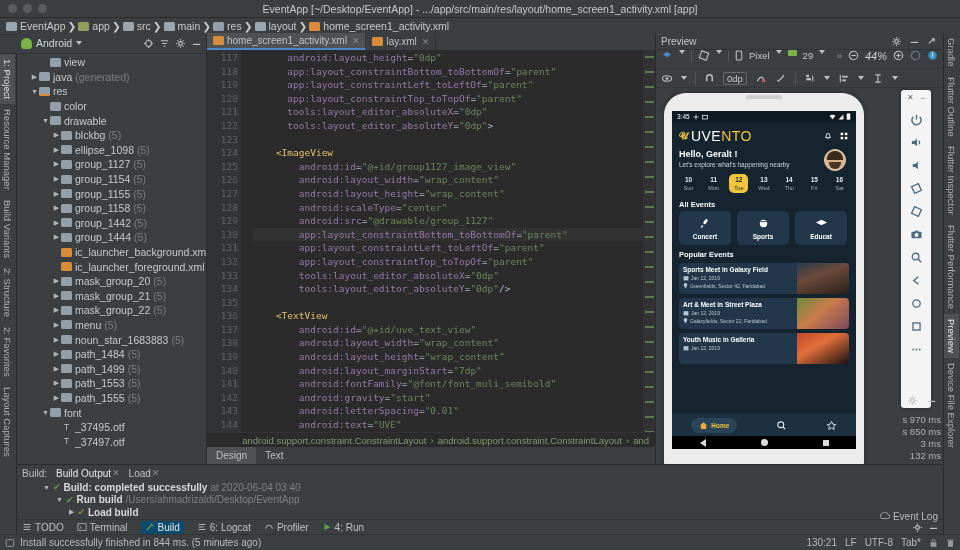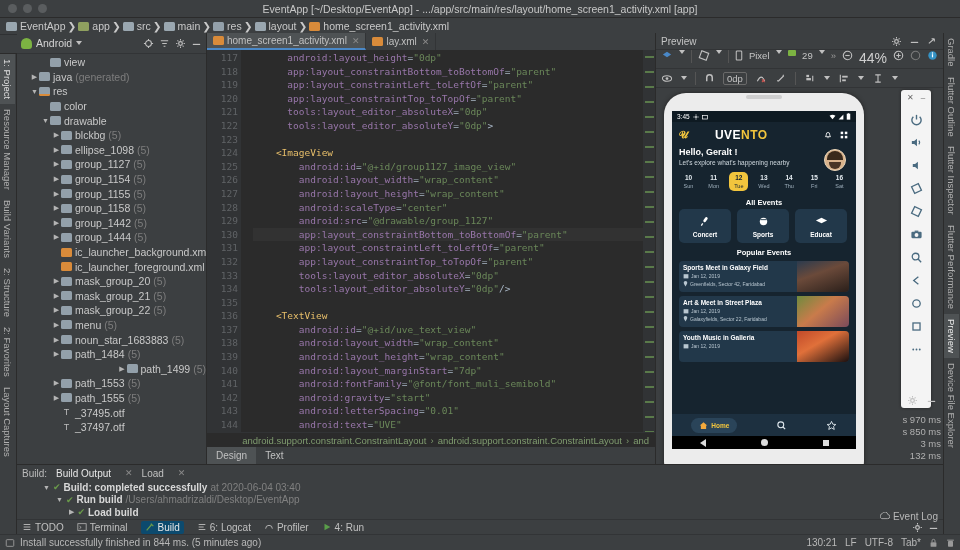--- a/index.html
+++ b/index.html
@@ -148,62 +148,62 @@
   }
   .pv-head .r { margin-left: auto; display: flex; gap: 7px; align-items: center; }
   .pv-tools {
     height: 19px; display: flex; align-items: flex-start; gap: 6px; padding: 0 5px;
     font-size: 9.5px; color: #c5c5c5; border-bottom: 1px solid #323436;
   }
   .pv-tools2 {
     height: 19px; display: flex; align-items: center; gap: 8px; padding: 0 5px;
     font-size: 9.5px; color: #c5c5c5; border-bottom: 1px solid #323436;
   }
-  .zoomlbl { color: #cfcfcf; font-size: 14px; }
+  .zoomlbl { color: #cfcfcf; font-size: 11px; font-style: italic; }
   .pv-stage { flex: 1; position: relative; background: #3c3f41; overflow: hidden; }
 
   
   .phone {
     position: absolute; left: 8px; top: 5px; width: 200px; height: 390px;
     background: #ececec; border-radius: 22px; box-shadow: 0 0 4px #222;
   }
   .notch { position: absolute; left: 50%; transform: translateX(-50%); top: 2px; width: 36px; height: 4px; background: #cfcfcf; border-radius: 3px; }
   .screen {
     position: absolute; left: 8px; top: 18px; right: 8px; height: 338px;
     background: #16242f; overflow: hidden;
   }
   .statusbar {
     height: 11px; background: #0e1a22; display: flex; align-items: center;
     padding: 0 5px; gap: 3px; font-size: 6.5px; color: #fff;
   }
   .sb-right { margin-left: auto; display: flex; gap: 2px; align-items: center; }
   .applogo { display: flex; align-items: center; gap: 3px; }
   .logo-mark { color: #f2c53d; font-size: 10px; font-weight: bold; }
-  .brand { font-size: 12px; letter-spacing: .5px; font-weight: bold; margin-left: 24px; }
+  .brand { font-size: 14px; letter-spacing: .5px; font-weight: normal; }
   .brand .w { color: #ffffff; }
   .brand .y { color: #f2c53d; }
   .app-row { display: flex; align-items: center; padding: 6px 7px 2px; }
   .app-row .r { margin-left: auto; display: flex; gap: 6px; color: #fff; }
   .greet { padding: 3px 7px 0; }
   .greet h3 { color: #fff; font-size: 9px; font-weight: bold; }
   .greet p { color: #cfd8de; font-size: 6.5px; margin-top: 2px; }
   .avatar {
     position: absolute; right: 10px; top: 38px; width: 22px; height: 22px;
     border-radius: 50%; background: #d9b38c; border: 1px solid #e8d4b8;
     overflow: hidden;
   }
   .avatar .hair { position: absolute; left: 2px; top: 1px; right: 2px; height: 9px; background: #3a2a1c; border-radius: 8px 8px 0 0; }
   .avatar .beard { position: absolute; left: 4px; bottom: 1px; right: 4px; height: 7px; background: #4a3626; border-radius: 0 0 8px 8px; }
   .dates { display: flex; justify-content: space-between; padding: 6px 7px 2px; }
   .dcell { text-align: center; width: 19px; padding: 2px 0; border-radius: 5px; }
   .dcell .dn { font-size: 6.5px; color: #e6edf2; font-weight: bold; }
   .dcell .dd { font-size: 5.5px; color: #9fb0bd; margin-top: 2px; }
   .dcell.active { background: #f2c53d; }
   .dcell.active .dn, .dcell.active .dd { color: #16242f; }
-  .sect { padding: 5px 7px 2px; font-size: 7.5px; color: #ffffff; font-weight: bold; text-align: center; }
+  .sect { padding: 5px 7px 2px; font-size: 7.5px; color: #ffffff; font-weight: bold; }
   .cats { display: flex; gap: 6px; padding: 0 7px; }
   .cat {
     flex: 0 0 52px; height: 34px; background: #22384a; border-radius: 5px;
     display: flex; flex-direction: column; align-items: center; justify-content: center; gap: 3px;
   }
   .cat .lbl { font-size: 6.5px; color: #fff; font-weight: bold; }
   .evlist { padding: 2px 7px 0; display: flex; flex-direction: column; gap: 4px; }
   .ev {
     height: 31px; background: #22384a; border-radius: 4px; display: flex;
     overflow: hidden;
@@ -257,21 +257,21 @@
     padding: 5px 2px; white-space: nowrap; display: flex; align-items: center; gap: 3px;
   }
   .rrail-item.active { background: #4e5254; color: #e6e6e6; }
 
   
   .build {
     position: absolute; left: 17px; right: 17px; bottom: 30px; height: 56px;
     background: #3c3f41; border-top: 1px solid #2b2b2b;
   }
   .build-tabs { height: 16px; display: flex; align-items: center; gap: 9px; padding-left: 5px; font-size: 10px; }
-  .btab { color: #c0c0c0; display: flex; align-items: flex-start; gap: 14px; }
+  .btab { color: #c0c0c0; display: flex; align-items: flex-start; gap: 1px; }
   .btab.active { color: #e6e6e6; }
   .btab .x { color: #8a8a8a; font-size: 9px; }
   .build-body { padding-left: 26px; font-size: 10px; }
   .brow { height: 12.5px; display: flex; align-items: center; gap: 3px; white-space: nowrap; }
   .chk { color: #6a9a4a; font-size: 9px; }
   .tri { font-size: 7px; color: #b4b4b4; }
   .bold { font-weight: bold; color: #d8d8d8; }
 
   
   .toolstrip {
@@ -600,37 +600,42 @@
           <span class="nicon i-folder"></span>
           <span class="nlabel">noun_star_1683883</span>
           <span class="ncount">(5)</span>
         </div>
         <div class="node" style="padding-left: 35px;">
           <span class="arrow">▶</span>
           <span class="nicon i-folder"></span>
           <span class="nlabel">path_1484</span>
           <span class="ncount">(5)</span>
         </div>
-        <div class="node" style="padding-left: 35px; justify-content: flex-end;">
+        <div class="node" style="padding-left: 35px;">
           <span class="arrow">▶</span>
           <span class="nicon i-folder"></span>
           <span class="nlabel">path_1499</span>
           <span class="ncount">(5)</span>
         </div>
         <div class="node" style="padding-left: 35px;">
           <span class="arrow">▶</span>
           <span class="nicon i-folder"></span>
           <span class="nlabel">path_1553</span>
           <span class="ncount">(5)</span>
         </div>
         <div class="node" style="padding-left: 35px;">
           <span class="arrow">▶</span>
           <span class="nicon i-folder"></span>
           <span class="nlabel">path_1555</span>
           <span class="ncount">(5)</span>
+        </div>
+        <div class="node" style="padding-left: 24px;">
+          <span class="arrow">▼</span>
+          <span class="nicon i-folder"></span>
+          <span class="nlabel">font</span>
         </div>
         <div class="node" style="padding-left: 35px;">
           <span class="arrow empty">▶</span>
           <span class="nicon i-font">T</span>
           <span class="nlabel">_37495.otf</span>
         </div>
         <div class="node" style="padding-left: 35px;">
           <span class="arrow empty">▶</span>
           <span class="nicon i-font">T</span>
           <span class="nlabel">_37497.otf</span>

